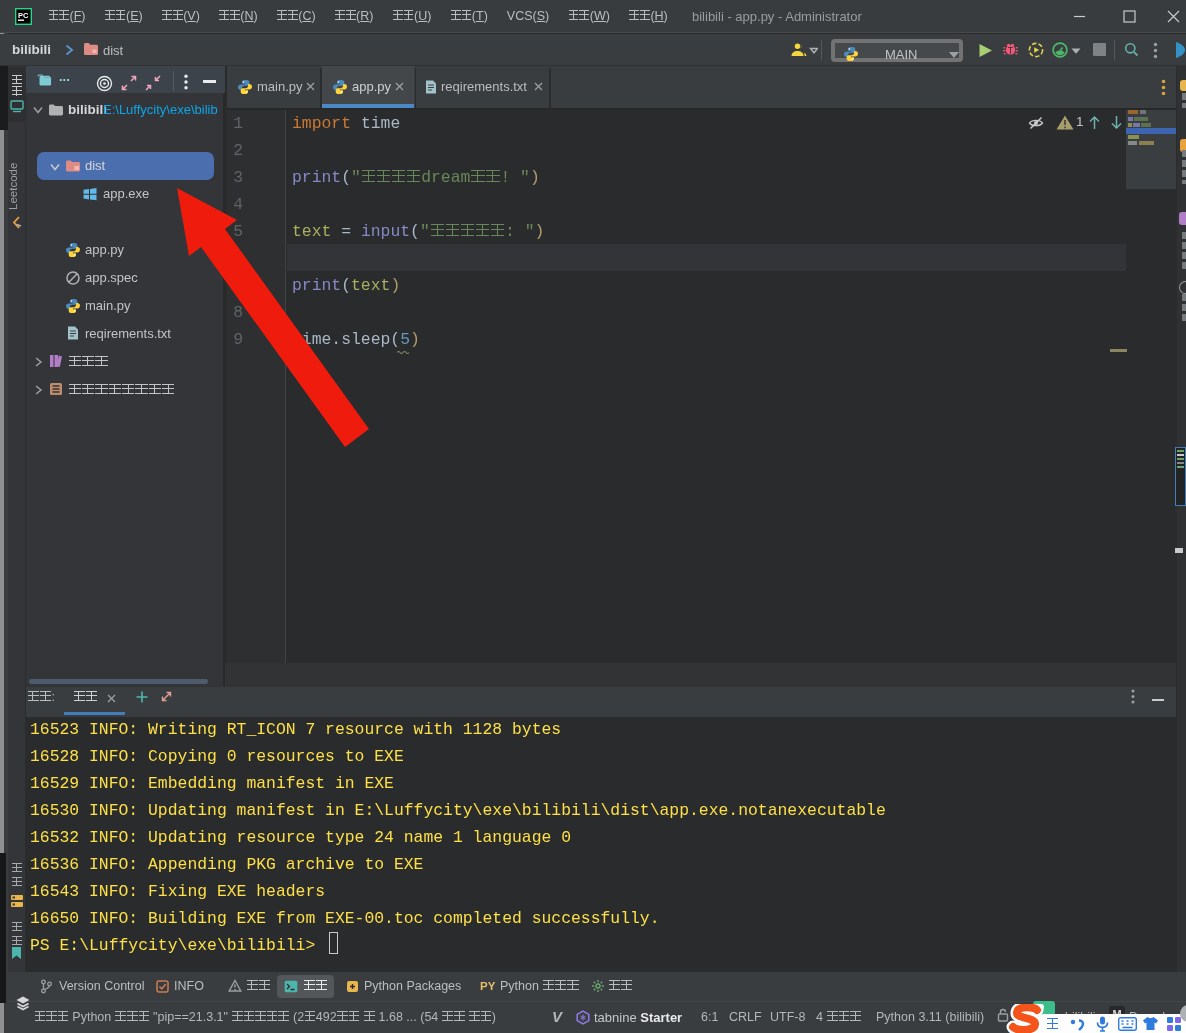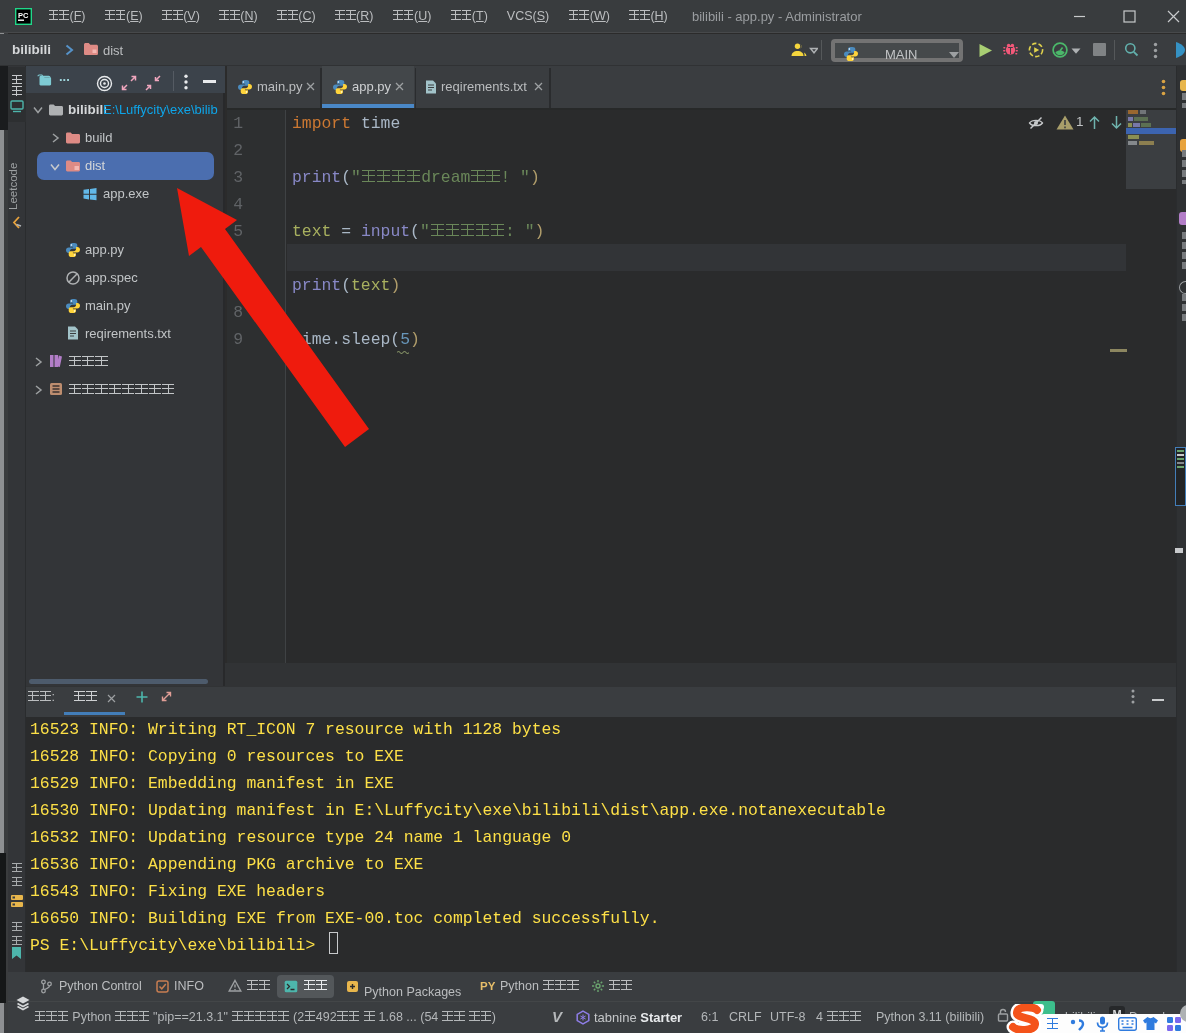--- a/index.html
+++ b/index.html
@@ -194,29 +194,20 @@
   <div class="trow" style="top:30px">
     <svg class="ab" style="left:7px;top:9px" width="10" height="10" viewBox="0 0 10 10">
         <path d="M1 2.5 5 7.5 9 2.5" stroke="#9DA0A2" stroke-width="1.5" fill="none"></path>
       </svg>
     <svg class="ab" style="left:22px;top:6px" width="16" height="16" viewBox="0 0 16 16">
         <path fill="#AFB1B3" d="M1 3.9C1 3.1 1.6 2.5 2.4 2.5h3.2l1.5 1.6h6.5c.8 0 1.4.6 1.4 1.4v6.6c0 .8-.6 1.4-1.4 1.4H2.4c-.8 0-1.4-.6-1.4-1.4z"></path>
       </svg>
     <span class="ab" style="left:42px;font-weight:bold;color:#D5D7D9;font-size:13.5px">bilibili</span>
     <span class="ab" style="left:77px;color:#0ea5e9">E:\Luffycity\exe\bilib</span>
   </div>
-  <div class="trow" style="top:58px">
-    <svg class="ab" style="left:24px;top:9px" width="10" height="10" viewBox="0 0 10 10">
-        <path d="M3 1 8 5 3 9" stroke="#9DA0A2" stroke-width="1.5" fill="none"></path>
-      </svg>
-    <svg class="ab" style="left:39px;top:6px" width="16" height="16" viewBox="0 0 16 16">
-        <path fill="#DE8B85" d="M1 3.9C1 3.1 1.6 2.5 2.4 2.5h3.2l1.5 1.6h6.5c.8 0 1.4.6 1.4 1.4v6.6c0 .8-.6 1.4-1.4 1.4H2.4c-.8 0-1.4-.6-1.4-1.4z"></path>
-      </svg>
-    <span class="ab" style="left:59px">build</span>
-  </div>
   <div class="ab" style="top:86px;left:11px;width:177px;height:28px;background:#4B6EAF;border-radius:7px"></div>
   <div class="trow" style="top:86px">
     <svg class="ab" style="left:24px;top:10px" width="10" height="10" viewBox="0 0 10 10">
         <path d="M1 2.5 5 7.5 9 2.5" stroke="#C8CACC" stroke-width="1.5" fill="none"></path>
       </svg>
     <svg class="ab" style="left:39px;top:6px" width="16" height="16" viewBox="0 0 16 16">
         <path fill="#DE8B85" d="M1 3.9C1 3.1 1.6 2.5 2.4 2.5h3.2l1.5 1.6h6.5c.8 0 1.4.6 1.4 1.4v6.6c0 .8-.6 1.4-1.4 1.4H2.4c-.8 0-1.4-.6-1.4-1.4z"></path>
         <rect x="9.5" y="8" width="4.5" height="4" fill="#F4B8B3"></rect>
       </svg>
     <span class="ab" style="left:59px;color:#D5D7D9">dist</span>
@@ -418,42 +409,42 @@
 <div class="ab" style="left:303px;top:215px;width:9px;height:22px;border:1.5px solid #C8CACC"></div>
 </div>
 
 <div class="ab botbar">
   <svg class="ab" style="left:32px;top:7px" width="13" height="15" viewBox="0 0 13 15">
       <circle cx="3.5" cy="3" r="1.8" fill="none" stroke="#9DA0A2" stroke-width="1.3"></circle>
       <circle cx="3.5" cy="12" r="1.8" fill="none" stroke="#9DA0A2" stroke-width="1.3"></circle>
       <circle cx="9.5" cy="5" r="1.8" fill="none" stroke="#9DA0A2" stroke-width="1.3"></circle>
       <path d="M3.5 4.8v5.4M9.5 6.8c0 2.5-3 2.2-4.5 3.7" fill="none" stroke="#9DA0A2" stroke-width="1.3"></path>
     </svg>
-  <span class="ab bitem" style="left:51px;top:3px">Python Control</span>
+  <span class="ab bitem" style="left:51px;top:3px">Version Control</span>
   <svg class="ab" style="left:148px;top:8px" width="13" height="13" viewBox="0 0 13 13">
       <rect x="1" y="1" width="11" height="11" rx="2" fill="none" stroke="#C77D51" stroke-width="1.5"></rect>
       <path d="M3.5 6.5 5.8 8.8 9.8 4" fill="none" stroke="#C77D51" stroke-width="1.5"></path>
     </svg>
   <span class="ab bitem" style="left:166px;top:3px">INFO</span>
   <svg class="ab" style="left:220px;top:7px" width="14" height="14" viewBox="0 0 14 14">
       <path d="M7 1.5 12.8 12H1.2z" fill="none" stroke="#9DA0A2" stroke-width="1.4"></path>
       <path d="M7 5.5v3M7 10v1.3" stroke="#9DA0A2" stroke-width="1.4"></path>
     </svg>
   <span class="ab bitem" style="left:238px;top:3px"><i class="c"></i><i class="c"></i></span>
   <div class="ab" style="left:269px;top:3px;width:57px;height:23px;background:#53575A;border-radius:4px"></div>
   <svg class="ab" style="left:276px;top:8px" width="14" height="13" viewBox="0 0 14 13">
       <rect x="0.7" y="0.7" width="12.6" height="11.6" rx="1.5" fill="#4DB6AC"></rect>
       <path d="M3 4 5.5 6.5 3 9M6.5 9.5h4" stroke="#2B2B2B" stroke-width="1.3" fill="none"></path>
     </svg>
   <span class="ab bitem" style="left:295px;top:3px;color:#E8EAEC"><i class="c"></i><i class="c"></i></span>
   <svg class="ab" style="left:338px;top:8px" width="13" height="13" viewBox="0 0 13 13">
       <rect x="1" y="1" width="11" height="11" rx="2" fill="#E8B64C"></rect>
       <path d="M4 6.5h5M6.5 4v5" stroke="#2B2B2B" stroke-width="1.4"></path>
     </svg>
-  <span class="ab bitem" style="left:356px;top:9px">Python Packages</span>
+  <span class="ab bitem" style="left:356px;top:3px">Python Packages</span>
   <span class="ab bitem" style="left:472px;top:3px;color:#E8BF6A;font-weight:bold;font-size:11.5px">PY</span>
   <span class="ab bitem" style="left:492px;top:3px">Python <i class="c"></i><i class="c"></i><i class="c"></i></span>
   <svg class="ab" style="left:583px;top:7px" width="14" height="14" viewBox="0 0 14 14">
       <circle cx="7" cy="7" r="2" fill="none" stroke="#6BA46F" stroke-width="1.4"></circle>
       <path d="M7 1v2.2M7 10.8V13M1 7h2.2M10.8 7H13M2.8 2.8l1.5 1.5M9.7 9.7l1.5 1.5M11.2 2.8 9.7 4.3M4.3 9.7l-1.5 1.5" stroke="#6BA46F" stroke-width="1.4"></path>
     </svg>
   <span class="ab bitem" style="left:600px;top:3px"><i class="c"></i><i class="c"></i></span>
 </div>
 
 <div class="ab statbar">

